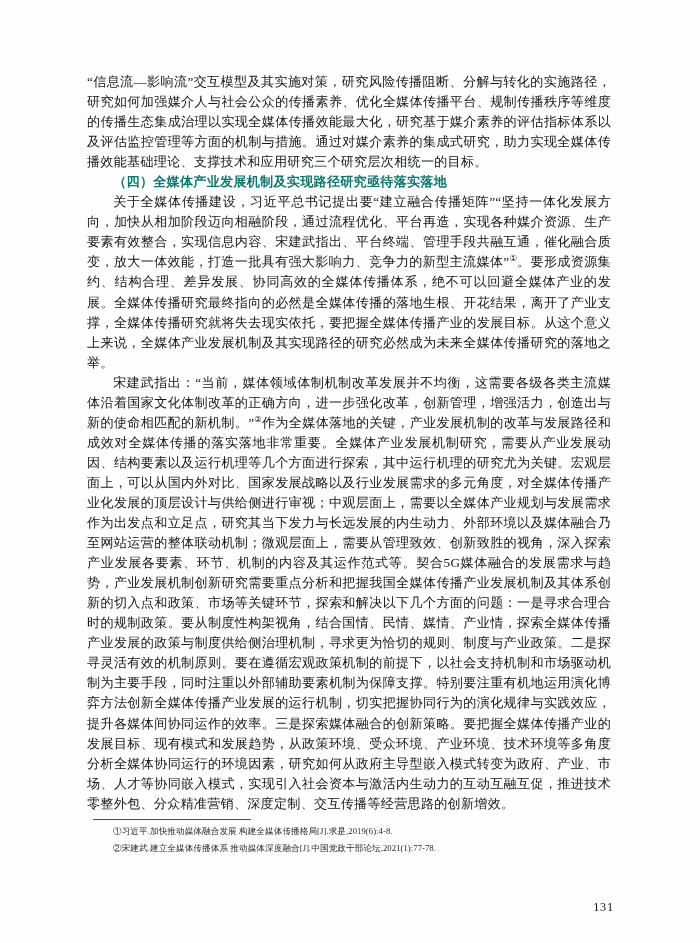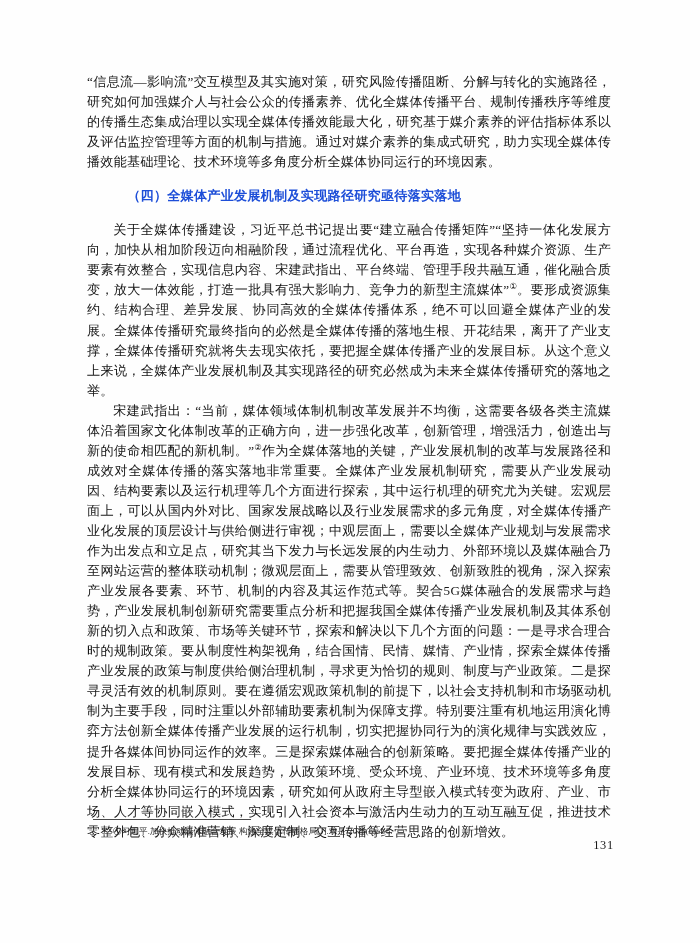--- a/index.html
+++ b/index.html
@@ -33,27 +33,27 @@
     text-justify: inter-ideograph;
     text-indent: 2em;
     letter-spacing: 0.02em;
     color: #151515;
     font-family: "Liberation Serif", "DejaVu Serif", serif;
   }
   p.para.noindent {
     text-indent: 0;
   }
   h2.heading {
-    margin: 14px;
+    margin: 0;
     font-size: 13.1px;
     line-height: 20.05px;
     font-weight: bold;
     text-indent: 2em;
     letter-spacing: 0.02em;
-    color: #1d4ed8;
+    color: #0f766e;
     font-family: "Liberation Sans", "DejaVu Sans", sans-serif;
   }
   sup.fnmark {
     font-size: 0.64em;
     vertical-align: super;
     line-height: 0;
     letter-spacing: 0;
   }
   .footnotes {
     position: absolute;
@@ -73,45 +73,46 @@
     font-size: 8.6px;
     line-height: 14.6px;
     letter-spacing: 0.01em;
     color: #1f1f1f;
     font-family: "Liberation Serif", "DejaVu Serif", serif;
     white-space: nowrap;
   }
   .page-number {
     position: absolute;
     right: 86px;
-    top: 838px;
+    top: 900px;
     font-size: 12.4px;
     letter-spacing: 0.06em;
     color: #1a1a1a;
     font-family: "Liberation Serif", "DejaVu Serif", serif;
   }
 </style>
 </head>
 <body>
 
 <div class="page">
 
   <div class="text-block">
 
-    <p class="para noindent">“信息流—影响流”交互模型及其实施对策，研究风险传播阻断、分解与转化的实施路径，研究如何加强媒介人与社会公众的传播素养、优化全媒体传播平台、规制传播秩序等维度的传播生态集成治理以实现全媒体传播效能最大化，研究基于媒介素养的评估指标体系以及评估监控管理等方面的机制与措施。通过对媒介素养的集成式研究，助力实现全媒体传播效能基础理论、技术环境等多角度分析全媒体协同运行的环境因素。</p>
+    <p class="para noindent">“信息流—影响流”交互模型及其实施对策，研究风险传播阻断、分解与转化的实施路径，研究如何加强媒介人与社会公众的传播素养、优化全媒体传播平台、规制传播秩序等维度的传播生态集成治理以实现全媒体传播效能最大化，研究基于媒介素养的评估指标体系以及评估监控管理等方面的机制与措施。通过对媒介素养的集成式研究，助力实现全媒体传播效能基础理论、支撑技术和应用研究三个研究层次相统一的目标。</p>
 
     <h2 class="heading">（四）全媒体产业发展机制及实现路径研究亟待落实落地</h2>
 
     <p class="para"><span>关于全媒体传播建设，习近平总书记提出要“建立融合传播矩阵”“坚持一体化发展方向，加快从相加阶段迈向相融阶段，通过流程优化、平台再造，实现各种媒介资源、生产要素有效整合，实现信息内容、宋建武指出、平台终端、管理手段共融互通，催化融合质变，放大一体效能，打造一批具有强大影响力、竞争力的新型主流媒体”</span><sup class="fnmark">①</sup><span>。要形成资源集约、结构合理、差异发展、协同高效的全媒体传播体系，绝不可以回避全媒体产业的发展。全媒体传播研究最终指向的必然是全媒体传播的落地生根、开花结果，离开了产业支撑，全媒体传播研究就将失去现实依托，要把握全媒体传播产业的发展目标。从这个意义上来说，全媒体产业发展机制及其实现路径的研究必然成为未来全媒体传播研究的落地之举。</span></p>
 
     <p class="para"><span>宋建武指出：“当前，媒体领域体制机制改革发展并不均衡，这需要各级各类主流媒体沿着国家文化体制改革的正确方向，进一步强化改革，创新管理，增强活力，创造出与新的使命相匹配的新机制。”</span><sup class="fnmark">②</sup><span>作为全媒体落地的关键，产业发展机制的改革与发展路径和成效对全媒体传播的落实落地非常重要。全媒体产业发展机制研究，需要从产业发展动因、结构要素以及运行机理等几个方面进行探索，其中运行机理的研究尤为关键。宏观层面上，可以从国内外对比、国家发展战略以及行业发展需求的多元角度，对全媒体传播产业化发展的顶层设计与供给侧进行审视；中观层面上，需要以全媒体产业规划与发展需求作为出发点和立足点，研究其当下发力与长远发展的内生动力、外部环境以及媒体融合乃至网站运营的整体联动机制；微观层面上，需要从管理致效、创新致胜的视角，深入探索产业发展各要素、环节、机制的内容及其运作范式等。契合5G媒体融合的发展需求与趋势，产业发展机制创新研究需要重点分析和把握我国全媒体传播产业发展机制及其体系创新的切入点和政策、市场等关键环节，探索和解决以下几个方面的问题：一是寻求合理合时的规制政策。要从制度性构架视角，结合国情、民情、媒情、产业情，探索全媒体传播产业发展的政策与制度供给侧治理机制，寻求更为恰切的规则、制度与产业政策。二是探寻灵活有效的机制原则。要在遵循宏观政策机制的前提下，以社会支持机制和市场驱动机制为主要手段，同时注重以外部辅助要素机制为保障支撑。特别要注重有机地运用演化博弈方法创新全媒体传播产业发展的运行机制，切实把握协同行为的演化规律与实践效应，提升各媒体间协同运作的效率。三是探索媒体融合的创新策略。要把握全媒体传播产业的发展目标、现有模式和发展趋势，从政策环境、受众环境、产业环境、技术环境等多角度分析全媒体协同运行的环境因素，研究如何从政府主导型嵌入模式转变为政府、产业、市场、人才等协同嵌入模式，实现引入社会资本与激活内生动力的互动互融互促，推进技术零整外包、分众精准营销、深度定制、交互传播等经营思路的创新增效。</span></p>
 
 
   </div>
 
   <div class="footnotes">
     <div class="fn-rule"></div>
     <p class="footnote"><span>①</span><span>习近平.加快推动媒体融合发展 构建全媒体传播格局[J].求是,2019(6):4-8.</span></p>
+    <p class="footnote"><span>②</span><span>宋建武.建立全媒体传播体系 推动媒体深度融合[J].中国党政干部论坛,2021(1):77-78.</span></p>
   </div>
 
   <div class="page-number">131</div>
 
 </div>
 
 </body></html>

